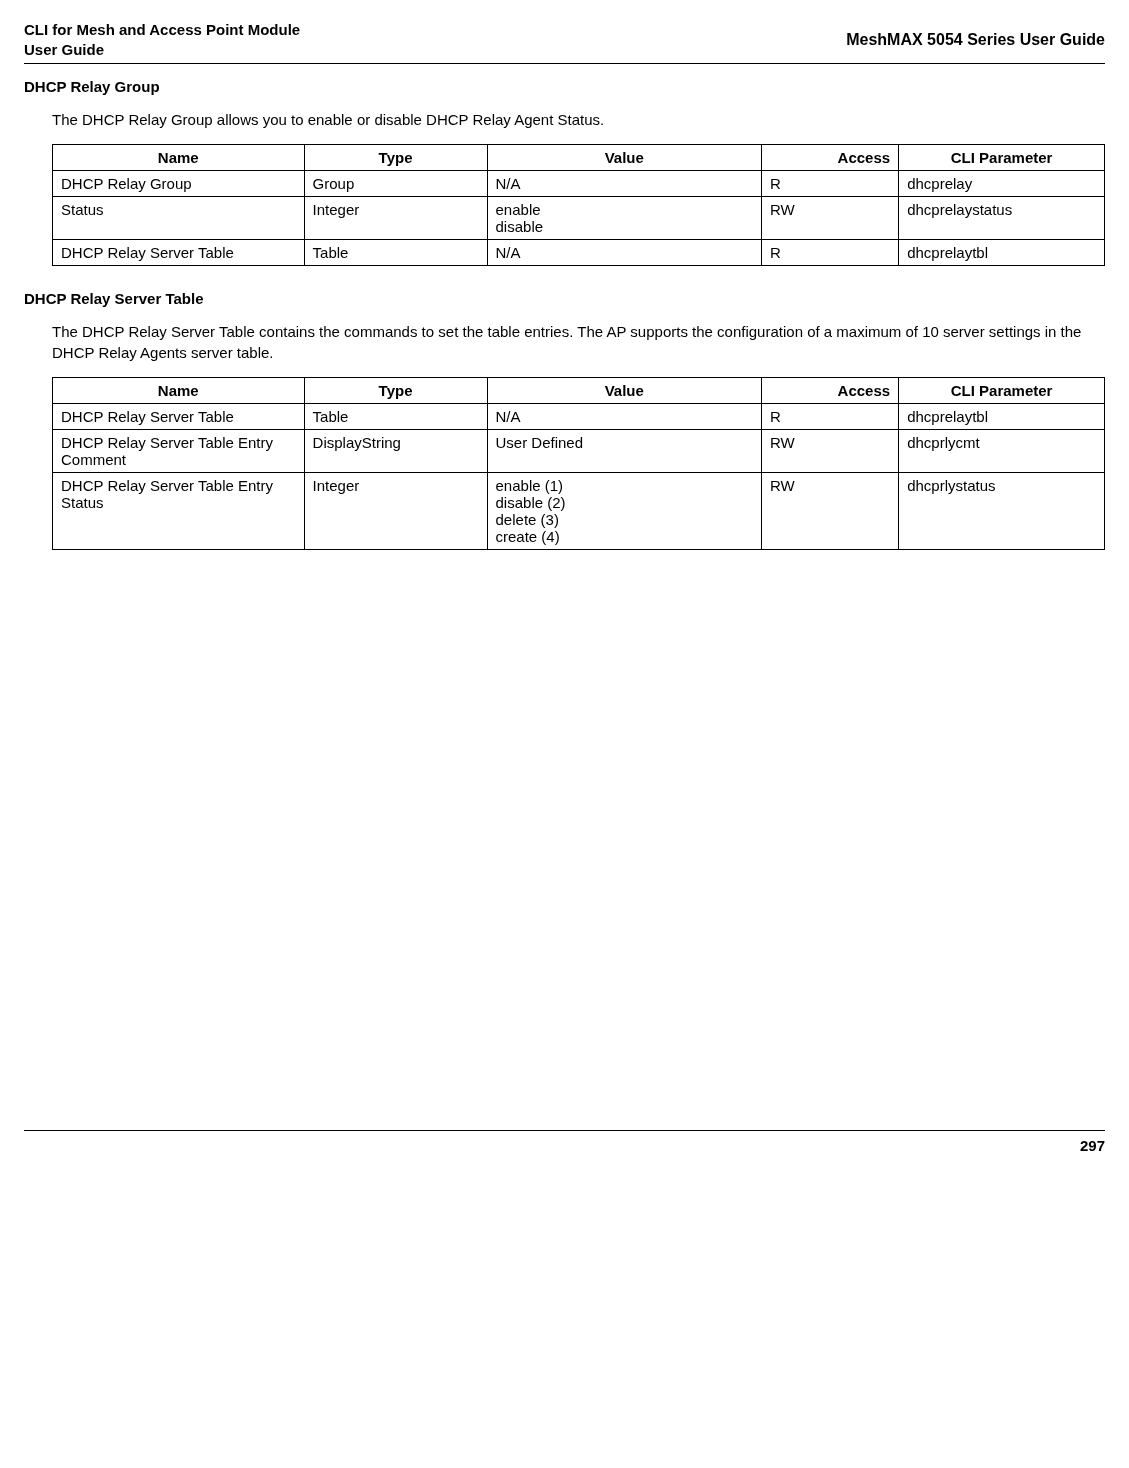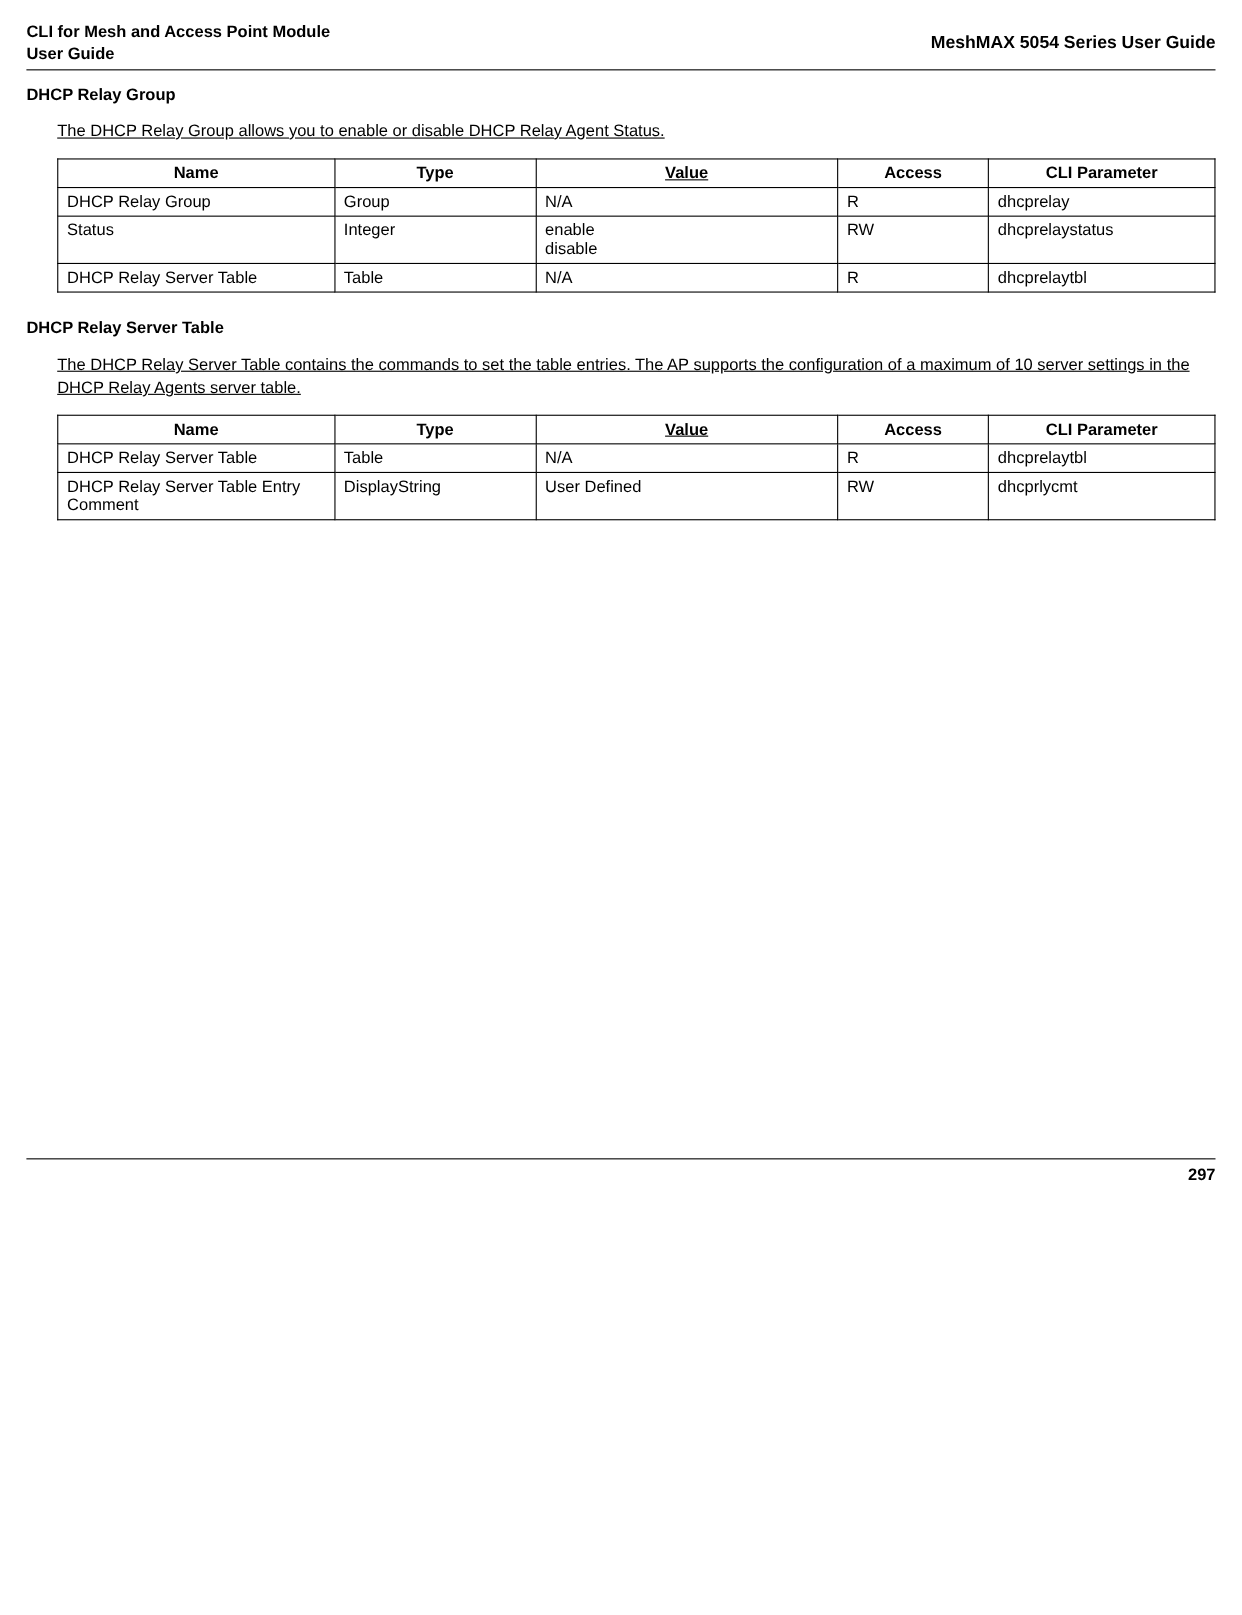--- a/index.html
+++ b/index.html
@@ -37,43 +37,42 @@
     .section-title {
       font-weight: bold;
       font-size: 15px;
       margin-bottom: 14px;
     }
     .body-text {
       font-size: 15px;
       margin-left: 28px;
       margin-bottom: 14px;
       line-height: 1.4;
-      text-decoration: underline;
     }
     table {
       border-collapse: collapse;
       margin-left: 28px;
       margin-bottom: 24px;
       width: calc(100% - 28px);
     }
     th, td {
       border: 1px solid #000;
       padding: 4px 8px;
       font-size: 15px;
       text-align: left;
       vertical-align: top;
     }
     th {
       font-weight: bold;
       text-align: center;
     }
     .col-name { width: 22%; text-align: center; }
     .col-type { width: 16%; }
-    .col-value { width: 24%; text-decoration: underline; }
-    .col-access { width: 12%; }
+    .col-value { width: 24%; }
+    .col-access { width: 12%; text-align: right; }
     .col-cli { width: 18%; }
     .value-cell {
       white-space: pre-line;
       margin-left: 29px;
     }
     .footer {
       position: relative;
       margin-top: 580px;
     }
     .footer-divider {
@@ -159,19 +158,29 @@
       <td>R</td>
       <td>dhcprelaytbl</td>
     </tr>
     <tr>
       <td>DHCP Relay Server Table Entry Comment</td>
       <td>DisplayString</td>
       <td class="value-cell">User Defined</td>
       <td>RW</td>
       <td>dhcprlycmt</td>
     </tr>
+    <tr>
+      <td>DHCP Relay Server Table Entry Status</td>
+      <td>Integer</td>
+      <td class="value-cell">enable (1)
+disable (2)
+delete (3)
+create (4)</td>
+      <td>RW</td>
+      <td>dhcprlystatus</td>
+    </tr>
   </tbody>
 </table>
 
 <div class="footer">
   <hr class="footer-divider">
   <div class="page-number">297</div>
 </div>
 
 </body></html>

